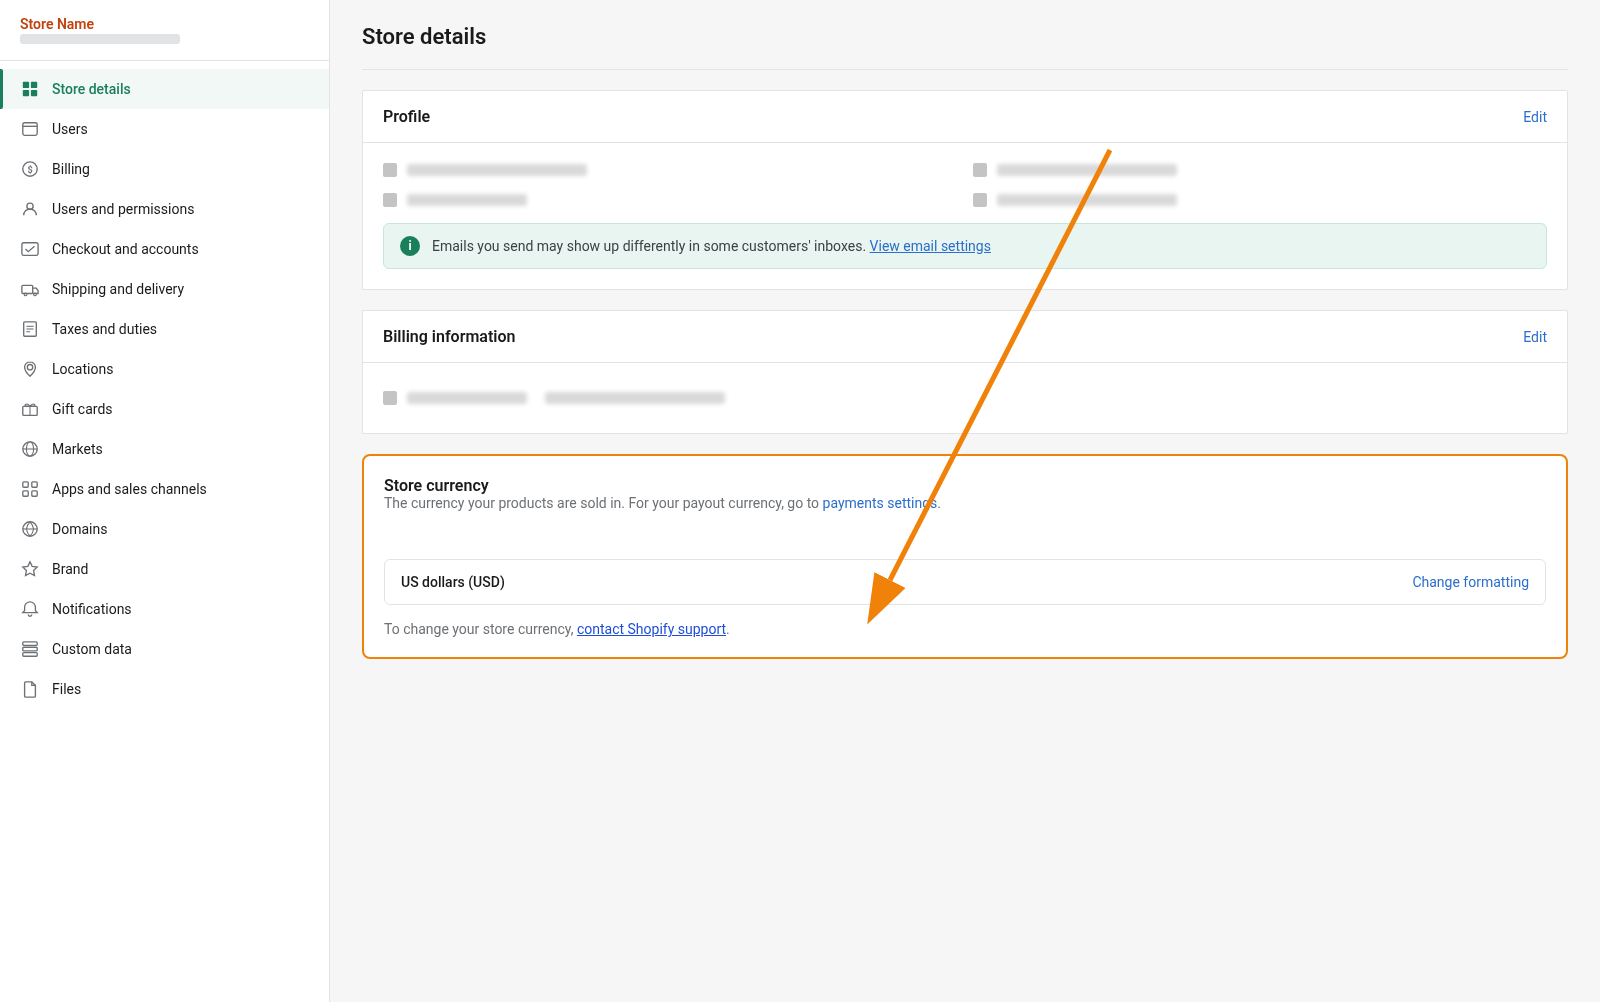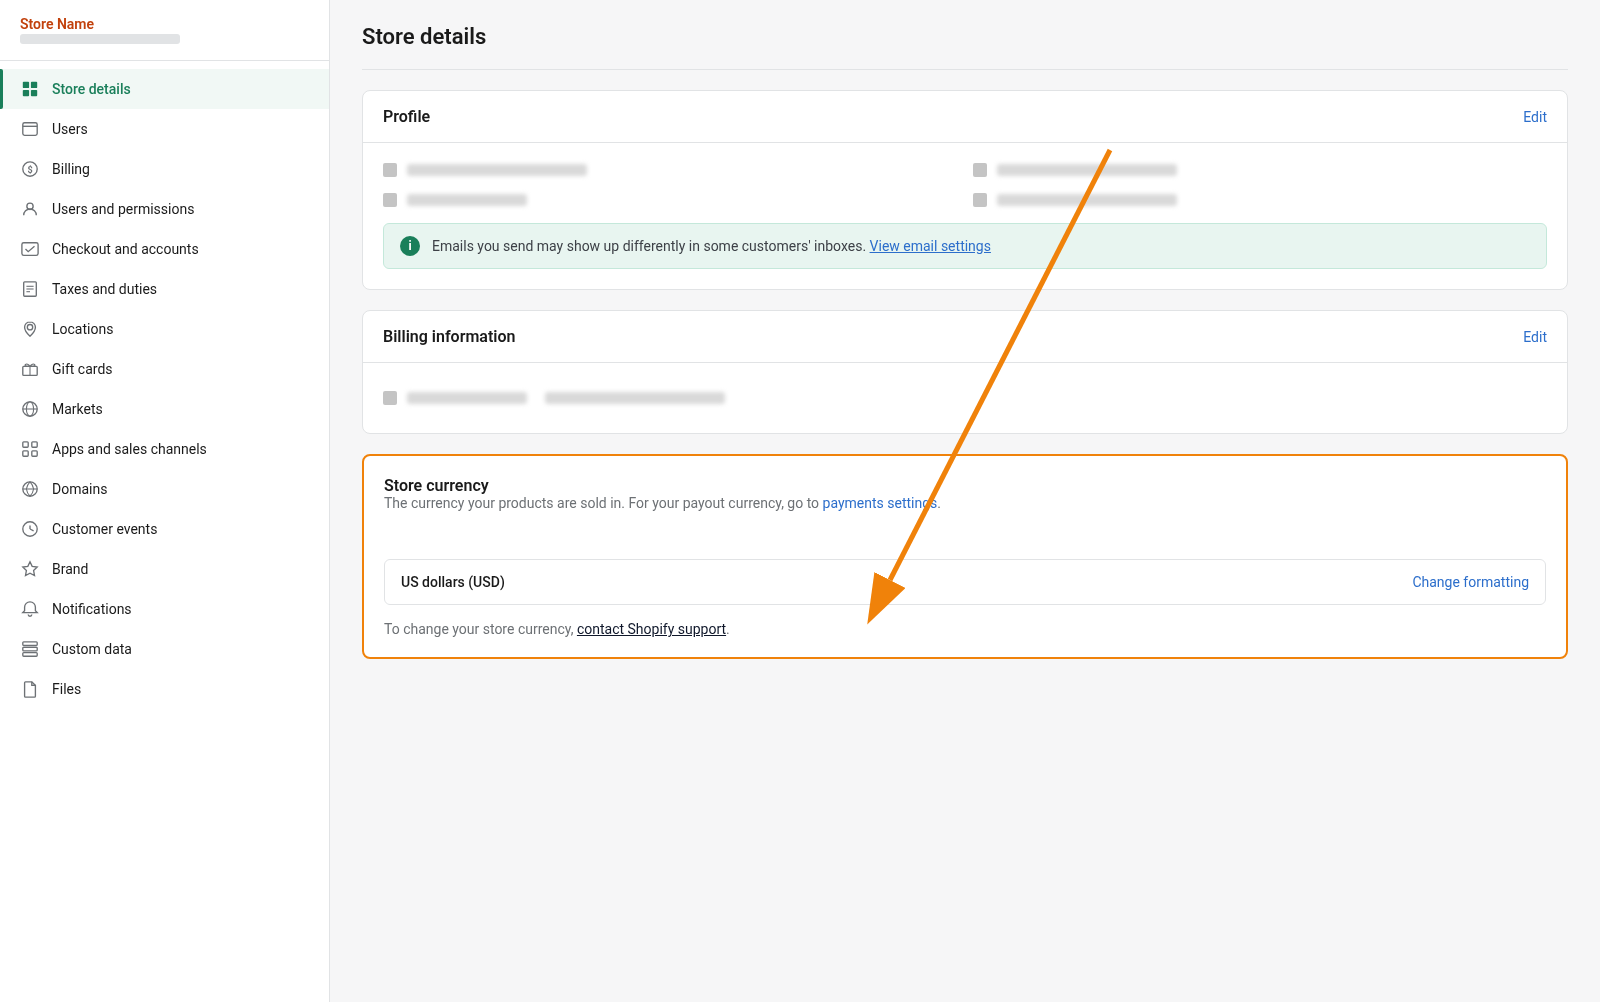--- a/index.html
+++ b/index.html
@@ -91,21 +91,21 @@
     .divider {
       border: none;
       border-top: 1px solid #e1e3e5;
       margin-bottom: 20px;
     }
 
     
     .card {
       background: #fff;
       border: 1px solid #e1e3e5;
-      border-radius: 8px;
+      border-radius: 2px;
       margin-bottom: 20px;
       overflow: hidden;
     }
     .card-header {
       display: flex;
       justify-content: space-between;
       align-items: center;
       padding: 16px 20px;
       border-bottom: 1px solid #e1e3e5;
     }
@@ -225,21 +225,21 @@
     .change-formatting-link {
       font-size: 14px;
       color: #2c6ecb;
       cursor: pointer;
       text-decoration: none;
     }
     .currency-footer {
       font-size: 14px;
       color: #6d7175;
     }
-    .currency-footer a { color: #0f172a; text-decoration: underline; cursor: pointer; }
+    .currency-footer a { color: #1d4ed8; text-decoration: underline; cursor: pointer; }
 
     
     .sidebar::-webkit-scrollbar { width: 6px; }
     .sidebar::-webkit-scrollbar-thumb { background: #c4c4c4; border-radius: 3px; }
   </style>
 </head>
 <body>
 
 <div class="sidebar">
   <div class="sidebar-store-header">
@@ -291,20 +291,31 @@
           <svg width="18" height="18" viewBox="0 0 20 20" fill="currentColor">
             <rect x="1" y="3" width="18" height="14" rx="2" fill="none" stroke="currentColor" stroke-width="1.5"></rect>
             <polyline points="5,10 8,13 15,7" stroke="currentColor" stroke-width="1.5" fill="none"></polyline>
           </svg>
         </span>
       <span class="nav-label">Checkout and accounts</span>
     </div>
       <div class="nav-item">
       <span class="nav-icon">
           <svg width="18" height="18" viewBox="0 0 20 20" fill="currentColor">
+            <rect x="1" y="6" width="12" height="9" rx="1" fill="none" stroke="currentColor" stroke-width="1.5"></rect>
+            <polyline points="13,9 17,9 19,12 19,15 13,15" fill="none" stroke="currentColor" stroke-width="1.5"></polyline>
+            <circle cx="5" cy="16" r="1.5" stroke="currentColor" fill="none" stroke-width="1.2"></circle>
+            <circle cx="15.5" cy="16" r="1.5" stroke="currentColor" fill="none" stroke-width="1.2"></circle>
+          </svg>
+        </span>
+      <span class="nav-label">Shipping and delivery</span>
+    </div>
+      <div class="nav-item">
+      <span class="nav-icon">
+          <svg width="18" height="18" viewBox="0 0 20 20" fill="currentColor">
             <rect x="3" y="2" width="14" height="16" rx="1" fill="none" stroke="currentColor" stroke-width="1.5"></rect>
             <line x1="6" y1="7" x2="14" y2="7" stroke="currentColor" stroke-width="1.2"></line>
             <line x1="6" y1="10" x2="14" y2="10" stroke="currentColor" stroke-width="1.2"></line>
             <line x1="6" y1="13" x2="10" y2="13" stroke="currentColor" stroke-width="1.2"></line>
           </svg>
         </span>
       <span class="nav-label">Taxes and duties</span>
     </div>
       <div class="nav-item">
       <span class="nav-icon">
@@ -349,30 +360,20 @@
     </div>
       <div class="nav-item">
       <span class="nav-icon">
           <svg width="18" height="18" viewBox="0 0 20 20" fill="currentColor">
             <circle cx="10" cy="10" r="8" fill="none" stroke="currentColor" stroke-width="1.5"></circle>
             <line x1="2" y1="10" x2="18" y2="10" stroke="currentColor" stroke-width="1.2"></line>
             <path d="M10 2a14 14 0 0 1 4 8 14 14 0 0 1-4 8 14 14 0 0 1-4-8 14 14 0 0 1 4-8z" fill="none" stroke="currentColor" stroke-width="1.2"></path>
           </svg>
         </span>
       <span class="nav-label">Domains</span>
-    </div>
-      <div class="nav-item">
-      <span class="nav-icon">
-          <svg width="18" height="18" viewBox="0 0 20 20" fill="currentColor">
-            <circle cx="10" cy="10" r="8" fill="none" stroke="currentColor" stroke-width="1.5"></circle>
-            <line x1="10" y1="6" x2="10" y2="10" stroke="currentColor" stroke-width="1.5"></line>
-            <line x1="10" y1="10" x2="14" y2="12" stroke="currentColor" stroke-width="1.5"></line>
-          </svg>
-        </span>
-      <span class="nav-label">Customer events</span>
     </div>
       <div class="nav-item">
       <span class="nav-icon">
           <svg width="18" height="18" viewBox="0 0 20 20" fill="currentColor">
             <path d="M10 2l2.4 5 5.6.8-4 3.9 1 5.5L10 14.7l-5 2.5 1-5.5L2 7.8l5.6-.8z" fill="none" stroke="currentColor" stroke-width="1.5"></path>
           </svg>
         </span>
       <span class="nav-label">Brand</span>
     </div>
       <div class="nav-item">

